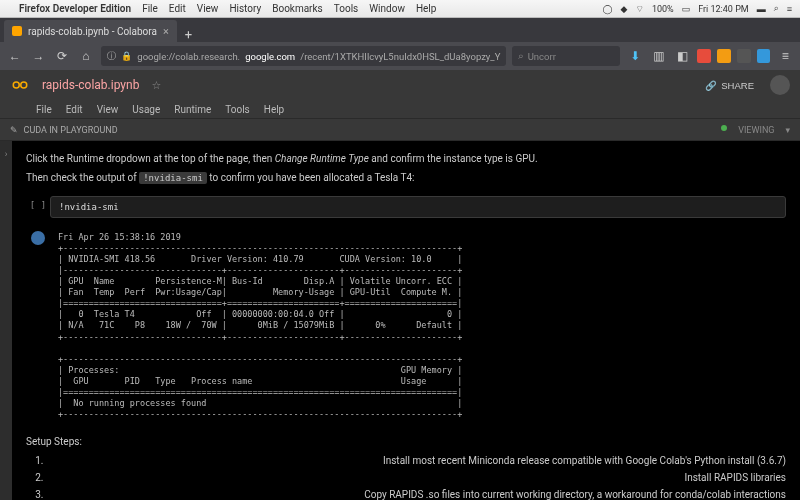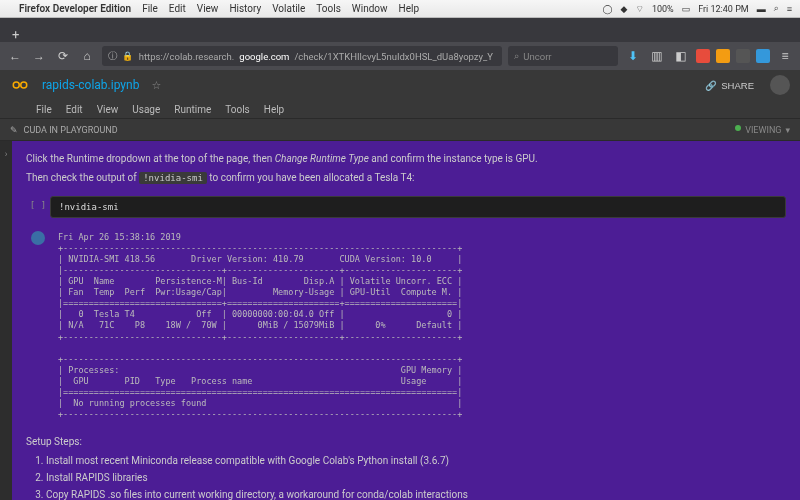--- a/index.html
+++ b/index.html
@@ -27,101 +27,106 @@
 .url-bar .lock { color: #4caf50; font-size: 9px; }
 .url-bar .domain { color: #fff; }
 .search-box { width: 110px; height: 20px; background: #38383d; border-radius: 3px; display: flex; align-items: center; padding: 0 6px; gap: 4px; font-size: 9.5px; color: #888; }
 .ext-icon { width: 14px; height: 14px; border-radius: 2px; }
 
 
 .colab-toolbar { background: #383838; border-bottom: 1px solid #2a2a2a; }
 .colab-top { height: 30px; display: flex; align-items: center; padding: 0 10px; gap: 8px; }
 .colab-logo { width: 20px; height: 20px; display: flex; align-items: center; justify-content: center; }
 .colab-logo svg { width: 18px; height: 18px; }
-.doc-title { font-size: 12px; color: #0ea5e9; padding: 2px 4px; }
+.doc-title { font-size: 12px; color: #fca5a5; padding: 2px 4px; }
 .star { color: #888; font-size: 11px; }
 .colab-top .spacer { flex: 1; }
 .share-btn { background: transparent; border: none; color: #ccc; font-size: 9.5px; display: flex; align-items: center; gap: 4px; padding: 4px 8px; }
 .avatar { width: 20px; height: 20px; border-radius: 50%; background: #555; }
 
 .colab-menu { height: 18px; display: flex; align-items: center; padding: 0 36px; gap: 14px; font-size: 10px; color: #bbb; }
 
 .colab-sub { height: 22px; display: flex; align-items: center; padding: 0 10px; font-size: 9px; color: #aaa; border-top: 1px solid #2a2a2a; gap: 6px; }
 .colab-sub .spacer { flex: 1; }
-.viewing { display: flex; align-items: flex-start; gap: 4px; color: #888; }
+.viewing { display: flex; align-items: flex-start; gap: 11px; color: #888; }
 .viewing .dot { width: 6px; height: 6px; background: #4caf50; border-radius: 50%; }
 
 
 .content-wrap { display: flex; height: calc(500px - 18px - 52px - 70px); }
 .left-gutter { width: 12px; background: #2d2d2d; display: flex; align-items: flex-start; justify-content: center; padding-top: 8px; color: #888; font-size: 9px; }
-.notebook { flex: 1; background: #4c1d95; overflow-y: auto; padding: 10px 14px 20px 14px; font-size: 10px; color: #ccc; line-height: 1.5; }
+.notebook { flex: 1; background: #000000; overflow-y: auto; padding: 10px 14px 20px 14px; font-size: 10px; color: #ccc; line-height: 1.5; }
 
 .text-cell { margin-bottom: 10px; }
 .text-cell p { margin-bottom: 4px; }
 .text-cell code { background: #3a3a3a; padding: 1px 4px; border-radius: 2px; font-family: Menlo, monospace; font-size: 9px; }
 .text-cell em { font-style: italic; }
 
 .code-cell { display: flex; margin-bottom: 8px; }
 .cell-gutter { width: 24px; flex-shrink: 0; text-align: center; color: #888; font-size: 9px; padding-top: 3px; font-family: Menlo, monospace; }
 .cell-body { flex: 1; }
 .code-input { background: #1e1e1e; border: 1px solid #3a3a3a; border-radius: 3px; padding: 4px 8px; font-family: Menlo, Consolas, monospace; font-size: 9px; color: #ddd; white-space: pre; overflow-x: auto; line-height: 1.4; }
 .code-output { padding: 6px 8px; font-family: Menlo, Consolas, monospace; font-size: 8.5px; color: #bbb; white-space: pre; line-height: 1.3; }
 .out-icon { width: 14px; height: 14px; background: #3a6ea5; border-radius: 50%; display: inline-block; margin-top: 2px; }
 
 .setup-heading { margin-top: 8px; margin-bottom: 6px; font-size: 10px; }
 .setup-list { padding-left: 20px; margin-bottom: 10px; }
-.setup-list li { margin-bottom: 2px; }
+.setup-list li { margin-bottom: 2px; text-align: right; }
 
 ::-webkit-scrollbar { width: 8px; height: 8px; }
 ::-webkit-scrollbar-thumb { background: #555; border-radius: 4px; }
 ::-webkit-scrollbar-track { background: #2d2d2d; }
 </style>
 </head>
 <body>
 
 <div class="mac-menubar">
   <span class="apple"></span>
   <span class="app-name">Firefox Developer Edition</span>
   <span>File</span>
   <span>Edit</span>
   <span>View</span>
   <span>History</span>
-  <span>Volatile</span>
+  <span>Bookmarks</span>
   <span>Tools</span>
   <span>Window</span>
   <span>Help</span>
   <span class="spacer"></span>
   <div class="status">
     <span>◯</span>
     <span>◆</span>
     <span>⌔</span>
     <span>100%</span>
     <span>▭</span>
     <span>Fri 12:40 PM</span>
     <span>▬</span>
     <span>⌕</span>
     <span>≡</span>
   </div>
 </div>
 
 <div class="browser-chrome">
   <div class="tab-strip">
+    <div class="tab">
+      <span class="favicon"></span>
+      <span style="white-space:nowrap;overflow:hidden;text-overflow:ellipsis;">rapids-colab.ipynb - Colabora</span>
+      <span class="close">×</span>
+    </div>
     <span class="tab-plus">+</span>
   </div>
   <div class="nav-bar">
     <span class="nav-btn">←</span>
     <span class="nav-btn">→</span>
     <span class="nav-btn">⟳</span>
     <span class="nav-btn">⌂</span>
     <div class="url-bar">
       <span>ⓘ</span>
       <span class="lock">🔒</span>
-      <span>https://colab.research.</span>
+      <span>google://colab.research.</span>
         <span class="domain">google.com</span>
-        <span>/check/1XTKHIlcvyL5nuIdx0HSL_dUa8yopzy_Y</span>
+        <span>/recent/1XTKHIlcvyL5nuIdx0HSL_dUa8yopzy_Y</span>
     </div>
     <div class="search-box">
       <span>⌕</span>
       <span>Uncorr</span>
     </div>
     <span class="nav-btn" style="color:#4fc3f7">⬇</span>
     <span class="nav-btn">▥</span>
     <span class="nav-btn">◧</span>
     <span class="ext-icon" style="background:#e74c3c"></span>
     <span class="ext-icon" style="background:#f39c12"></span>

